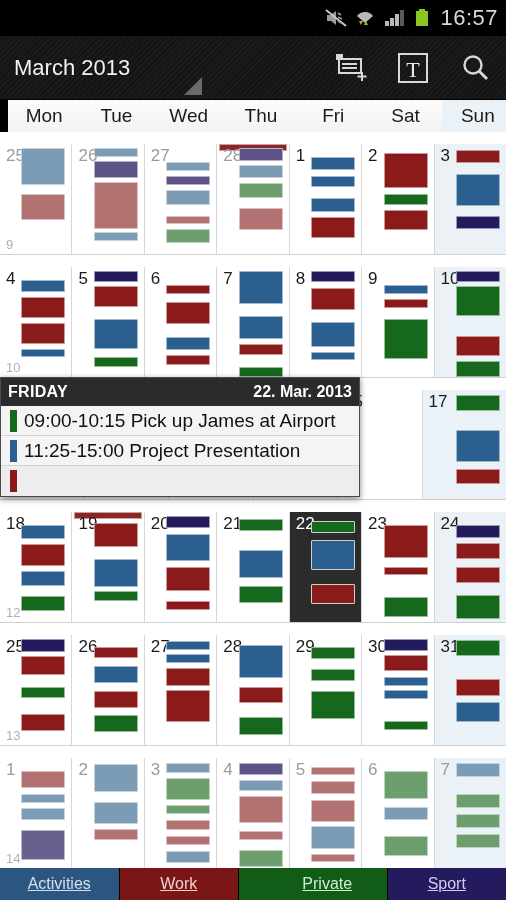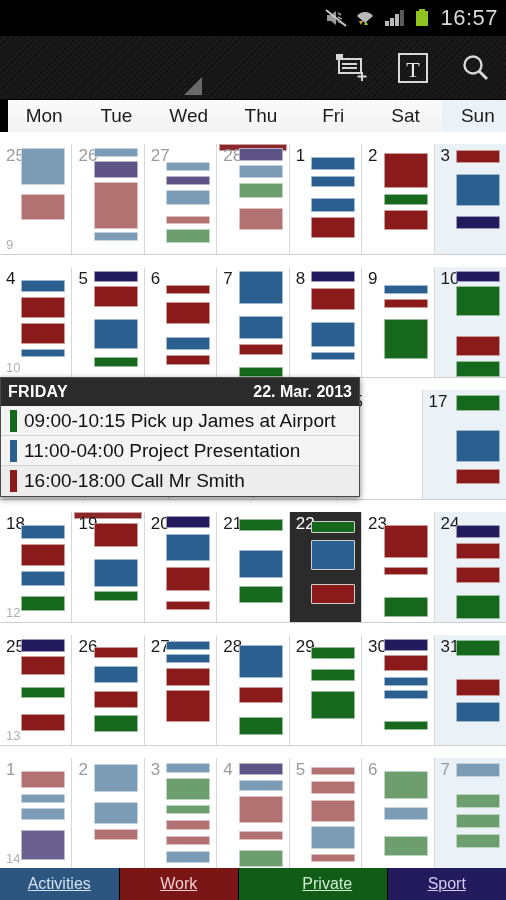--- a/index.html
+++ b/index.html
@@ -141,20 +141,21 @@
     <rect x="17" y="2" width="4" height="16" fill="#5a5a5a"></rect>
   </svg>
   <svg class="st-icon" width="16" height="20" viewBox="0 0 16 20">
     <rect x="5" y="1" width="6" height="2" fill="#8fc31f"></rect>
     <rect x="2" y="3" width="12" height="15" fill="#8fc31f"></rect>
   </svg>
   <span class="clock">16:57</span>
 </div>
 
 <div class="actionbar">
+  <div class="ab-title">March 2013</div>
   <div class="ab-spacer">
     <div class="ab-caret"></div>
   </div>
   <div class="ab-btn">
     <svg width="36" height="32" viewBox="0 0 36 32">
       <rect x="3" y="2" width="7" height="6" fill="#d8d8d8"></rect>
       <rect x="6" y="7" width="22" height="14" fill="none" stroke="#d8d8d8" stroke-width="2"></rect>
       <path d="M9 12h15 M9 16h15" stroke="#d8d8d8" stroke-width="2"></path>
       <path d="M29 20v9 M24.5 24.5h9" stroke="#d8d8d8" stroke-width="2"></path>
     </svg>
@@ -546,25 +547,24 @@
     <span class="d">FRIDAY</span>
     <span class="dt">22. Mar. 2013</span>
   </div>
   <div id="popupList">
       <div class="pop-row">
         <div class="pop-strip" style="background: rgb(22, 105, 28);"></div>
         <div class="pop-txt">09:00-10:15 Pick up James at Airport</div>
       </div>
       <div class="pop-row">
         <div class="pop-strip" style="background: rgb(42, 95, 143);"></div>
-        <div class="pop-txt">11:00-04:00 Project Presentation</div>
+        <div class="pop-txt">11:25-15:00 Project Presentation</div>
       </div>
       <div class="pop-row">
         <div class="pop-strip" style="background: rgb(139, 26, 26);"></div>
-        <div class="pop-txt">16:00-18:00 Call Mr Smith</div>
       </div>
     </div>
 </div>
 
 <div class="tabs">
     <div class="tab" style="background: rgb(44, 86, 128);">
       <span style="color: rgb(207, 224, 239);">Activities</span>
     </div>
     <div class="tab" style="background: rgb(122, 22, 22);">
       <span style="color: rgb(240, 207, 207);">Work</span>

